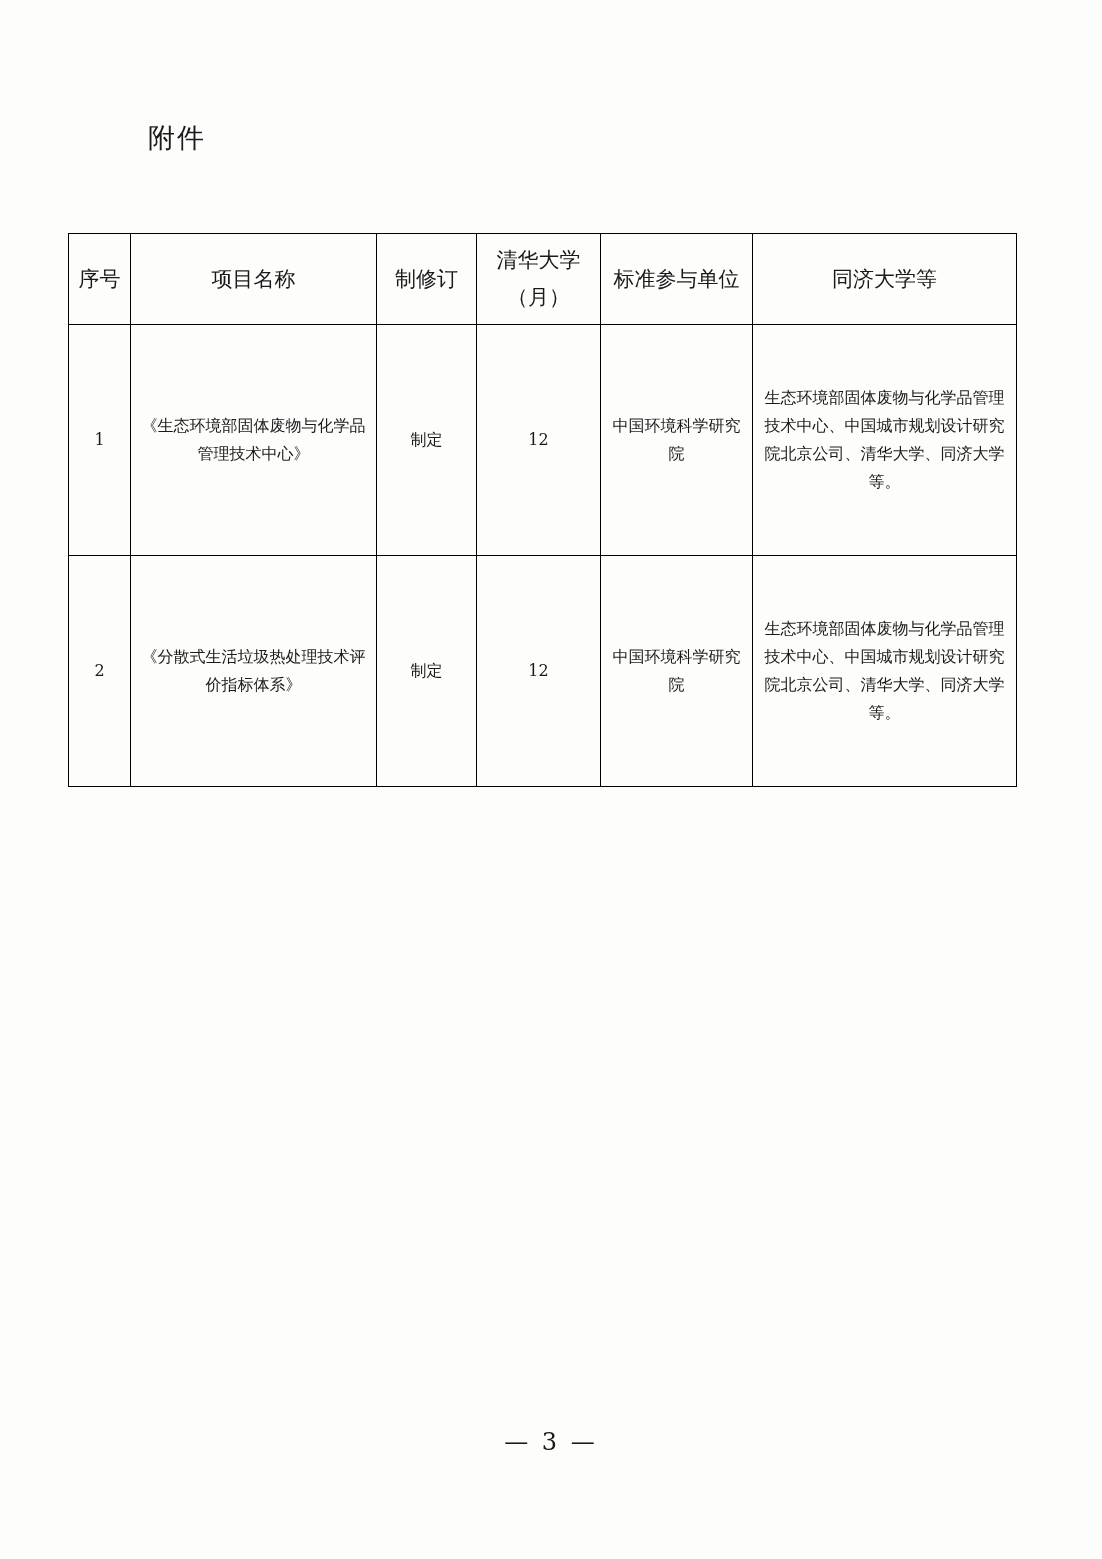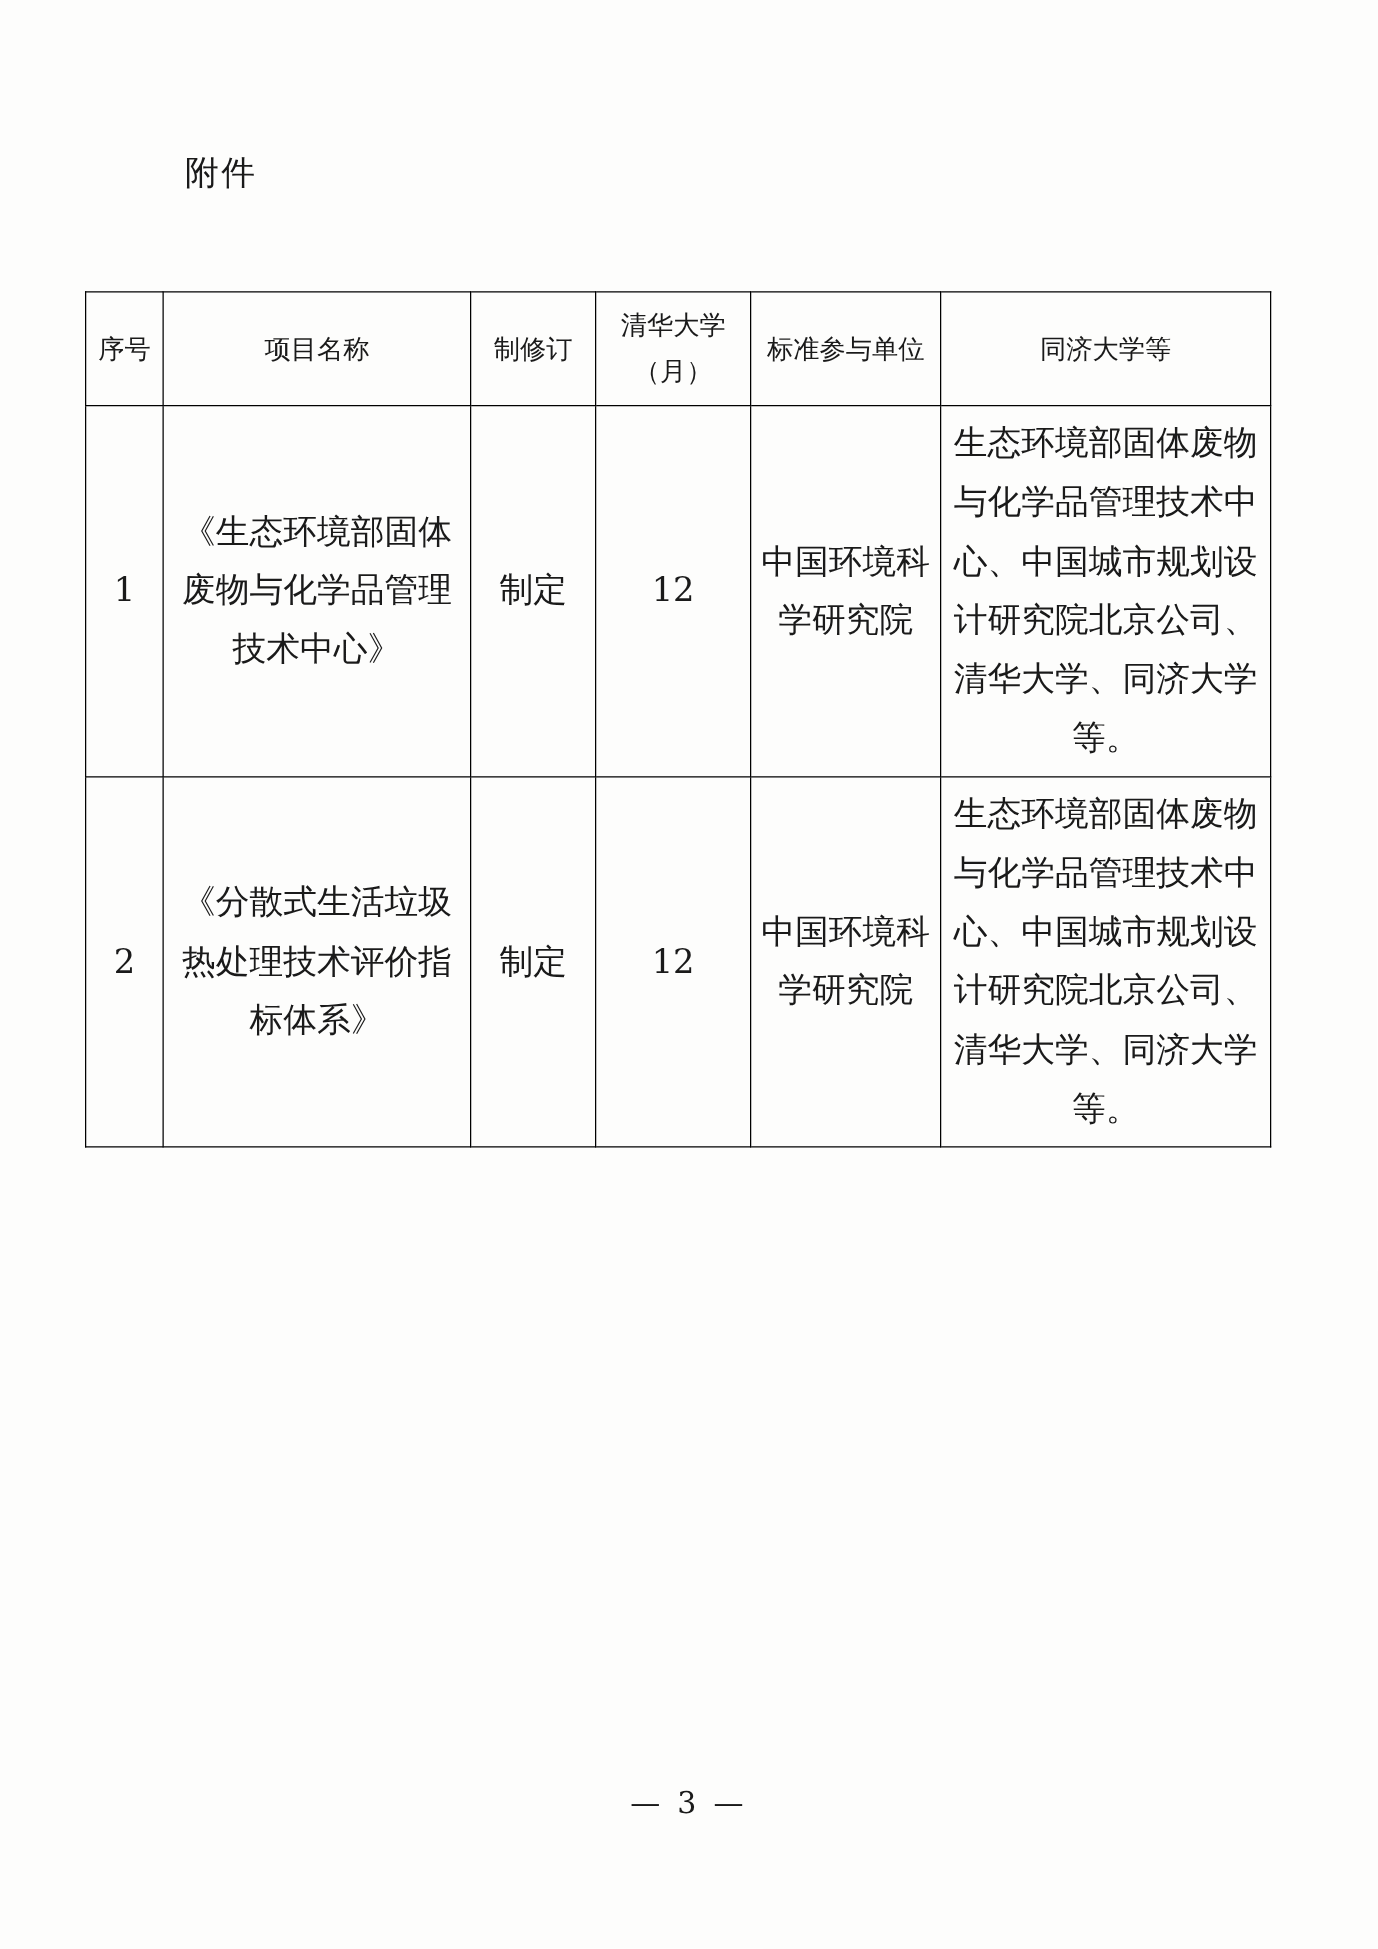--- a/index.html
+++ b/index.html
@@ -46,21 +46,21 @@
     width: 948px;
     border-collapse: collapse;
     table-layout: fixed;
   }
   table.main-table td,
   table.main-table th {
     border: 1px solid #000000;
     text-align: center;
     vertical-align: middle;
     font-weight: normal;
-    font-size: 27px;
+    font-size: 16px;
     line-height: 1.75;
     padding: 6px 8px;
     font-family: "DejaVu Serif", "Liberation Serif", serif;
   }
   table.main-table thead td {
     height: 78px;
     font-size: 21px;
   }
   .col-no     { width: 62px; }
   .col-name   { width: 246px; }

